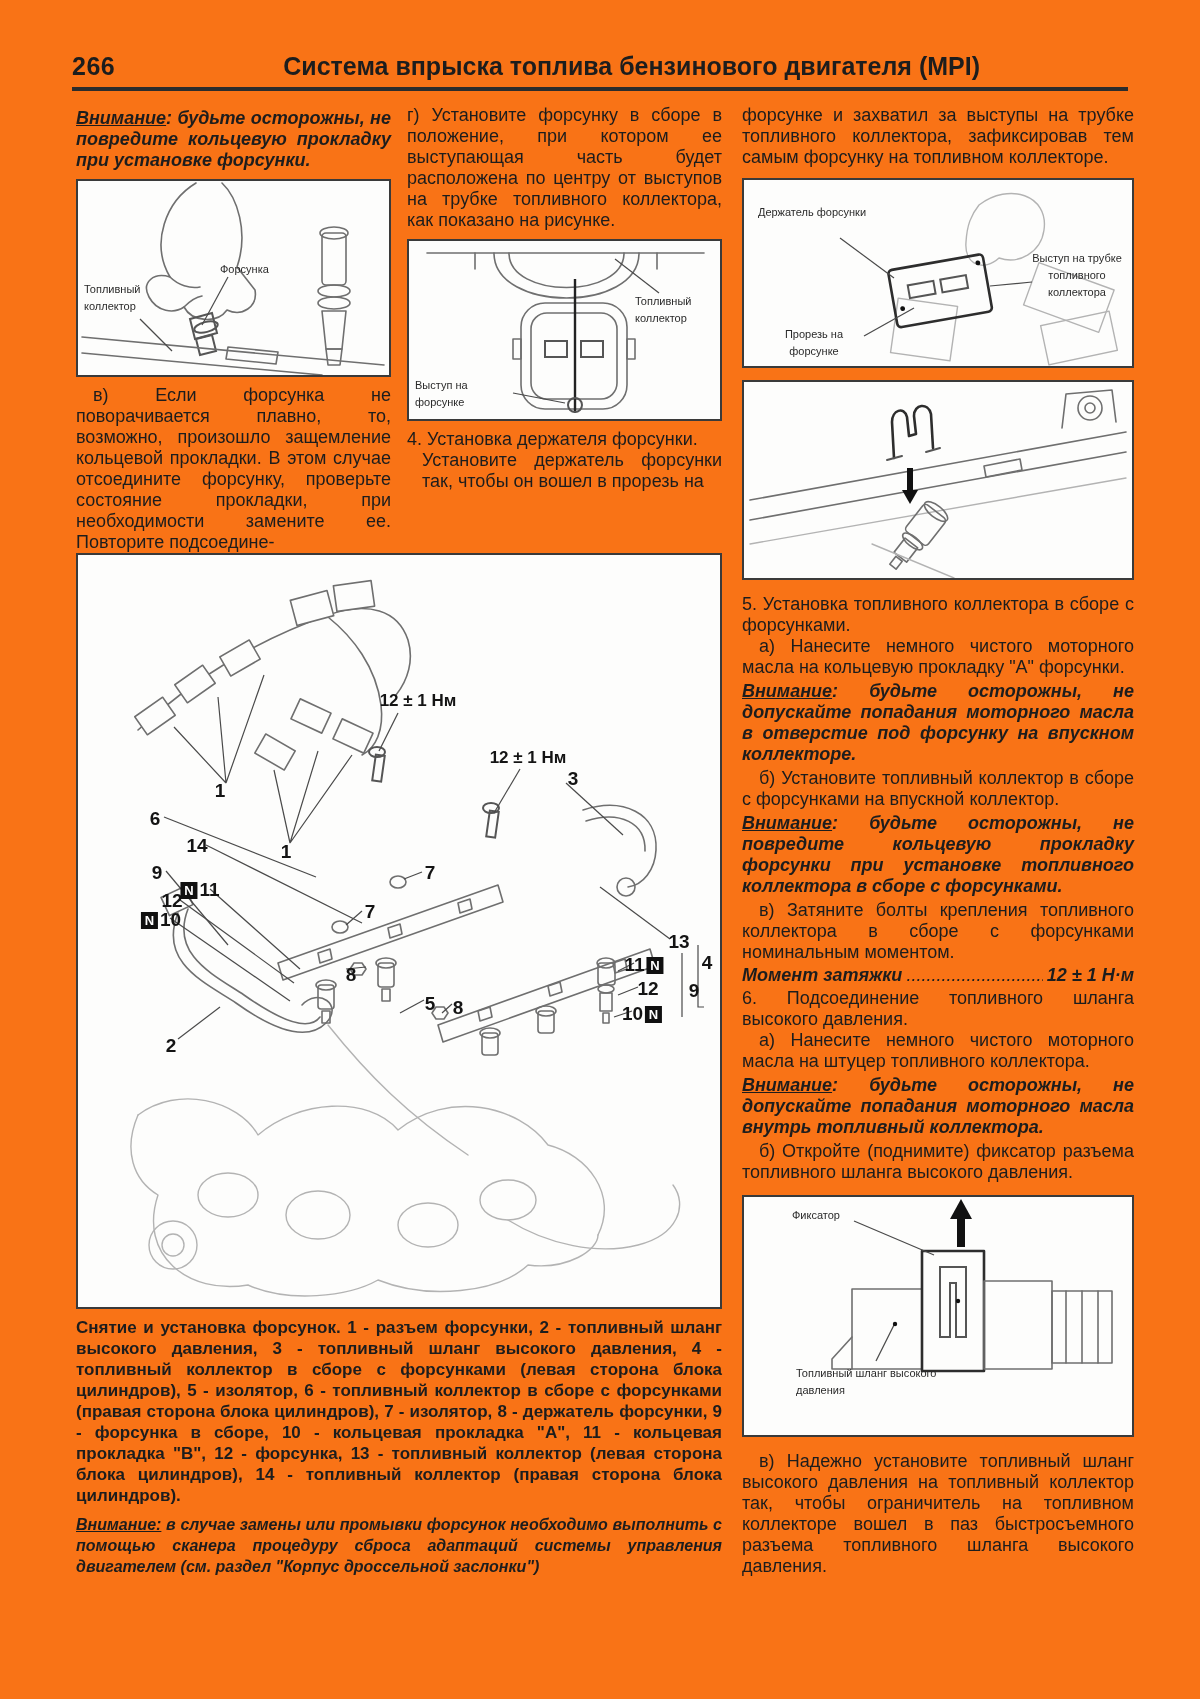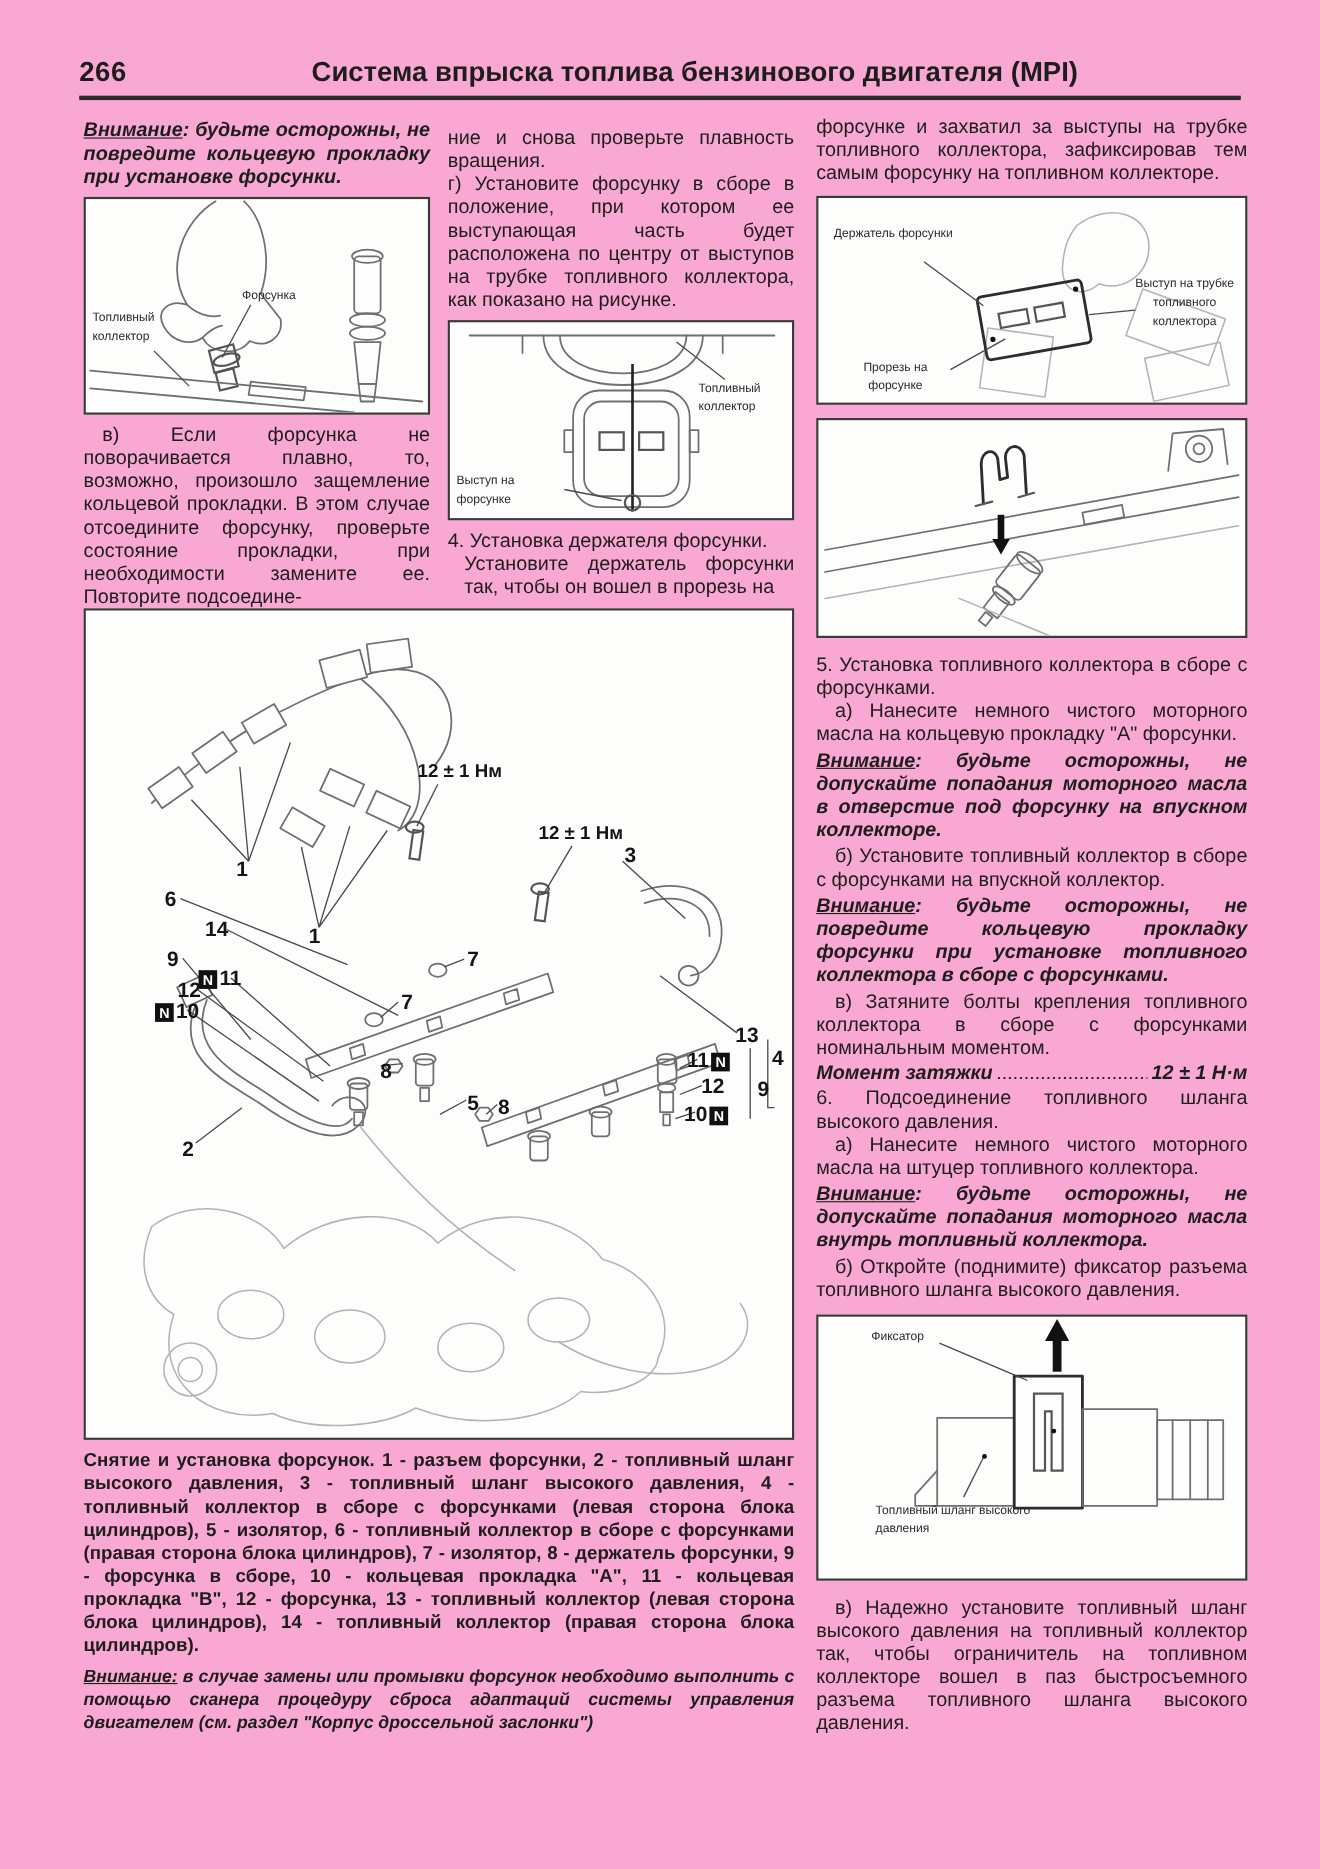--- a/index.html
+++ b/index.html
@@ -4,31 +4,31 @@
 <style>
   html,body{margin:0;padding:0;}
   body{
     width:1200px;height:1699px;
     background:#e9e9e7;
     font-family:"Liberation Sans", sans-serif;
     color:#1d1d1d;
   }
   .page{
     position:relative;width:1200px;height:1699px;
-    background:#f9a8d4;overflow:hidden;box-sizing:border-box;
+    background:#f97316;overflow:hidden;box-sizing:border-box;
   }
   
   .header{display:flex;align-items:baseline;margin:52px 72px 0 72px;}
   .pagenum{font-size:25px;font-weight:700;letter-spacing:.5px;}
   .htitle{flex:1;text-align:center;font-size:25px;font-weight:700;margin:0 40px 0 60px;}
   .hrule{margin:6px 72px 0 72px;border-bottom:4px solid #2c2c2c;}
   
   .content{display:flex;margin:14px 0 0 76px;gap:20px;}
   .main-area{width:646px;flex:0 0 auto;}
-  .cols{display:flex;gap:16px;min-height:412px;align-items:center;}
+  .cols{display:flex;gap:16px;min-height:412px;align-items:flex-start;}
   .col{width:315px;flex:0 0 auto;}
   .rcol{width:392px;flex:0 0 auto;}
   p{margin:0;font-size:18px;line-height:21px;text-align:justify;}
   .indent{text-indent:17px;}
   .hang{margin-left:15px;}
   .warning{font-style:italic;font-weight:700;margin:3px 0;}
   .warning .wlabel{text-decoration:underline;}
   .torqueline{display:flex;font-style:italic;font-weight:700;align-items:baseline;margin:2px 0;}
   .torqueline .dots{flex:1;overflow:hidden;white-space:nowrap;margin:0 4px;font-weight:400;}
   
@@ -109,21 +109,20 @@
               <path class="ld" d="M62,138 L94,170"></path>
             </svg>
             <div class="figlabel" style="left:142px;top:80px;width:90px;">Форсунка</div>
             <div class="figlabel" style="left:6px;top:100px;width:92px;">Топливный коллектор</div>
           </figure>
 
           <p class="indent">в) Если форсунка не поворачивается плавно, то, возможно, произошло защемление кольцевой прокладки. В этом случае отсоедините форсунку, проверьте состояние прокладки, при необходимости замените ее. Повторите подсоедине-</p>
         </div>
 
         <div class="col">
-          <p>ние и снова проверьте плавность вращения.</p>
           <p>г) Установите форсунку в сборе в положение, при котором ее выступающая часть будет расположена по центру от выступов на трубке топливного коллектора, как показано на рисунке.</p>
 
           <figure class="figbox" style="height:182px;">
             <svg width="311" height="178" viewBox="0 0 311 178">
               <path class="ln" d="M18,12 L295,12"></path>
               <path class="ln" d="M66,12 L66,28 M248,12 L248,28"></path>
               <path class="ln" d="M85,12 C85,72 230,72 230,12"></path>
               <path class="ln" d="M100,12 C100,58 215,58 215,12"></path>
 
               <rect class="ln" x="112" y="62" width="106" height="106" rx="24"></rect>

